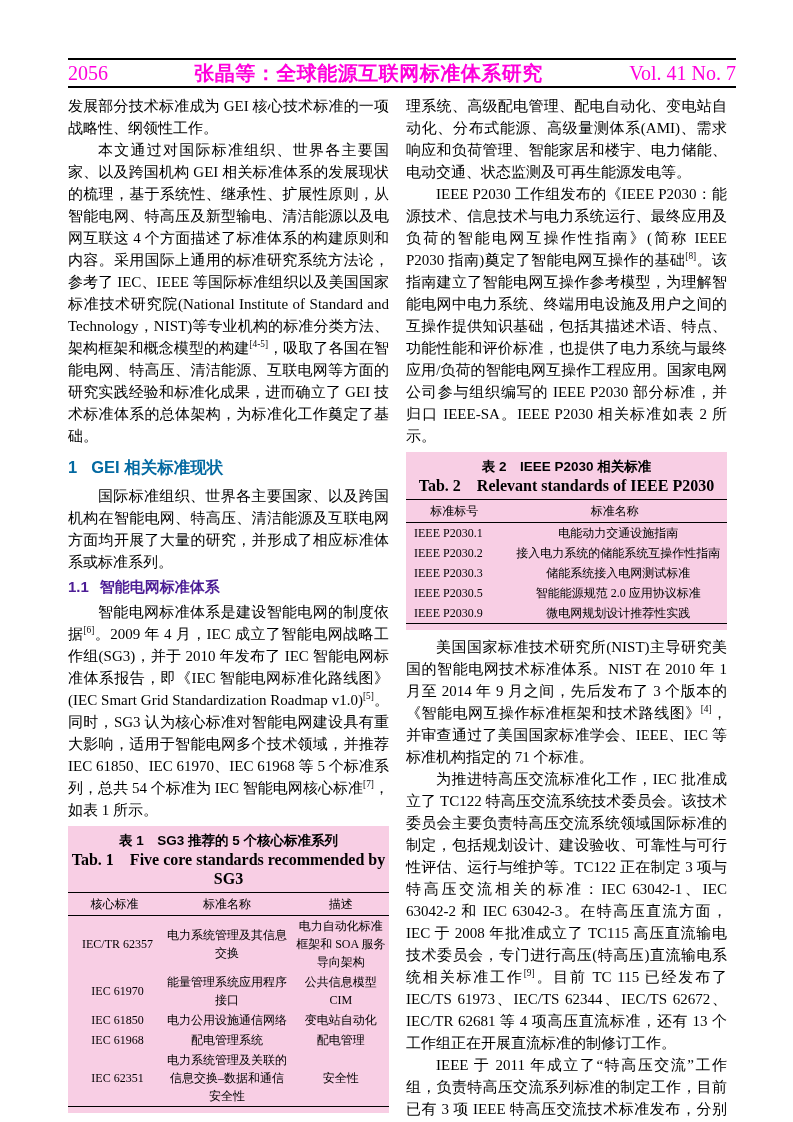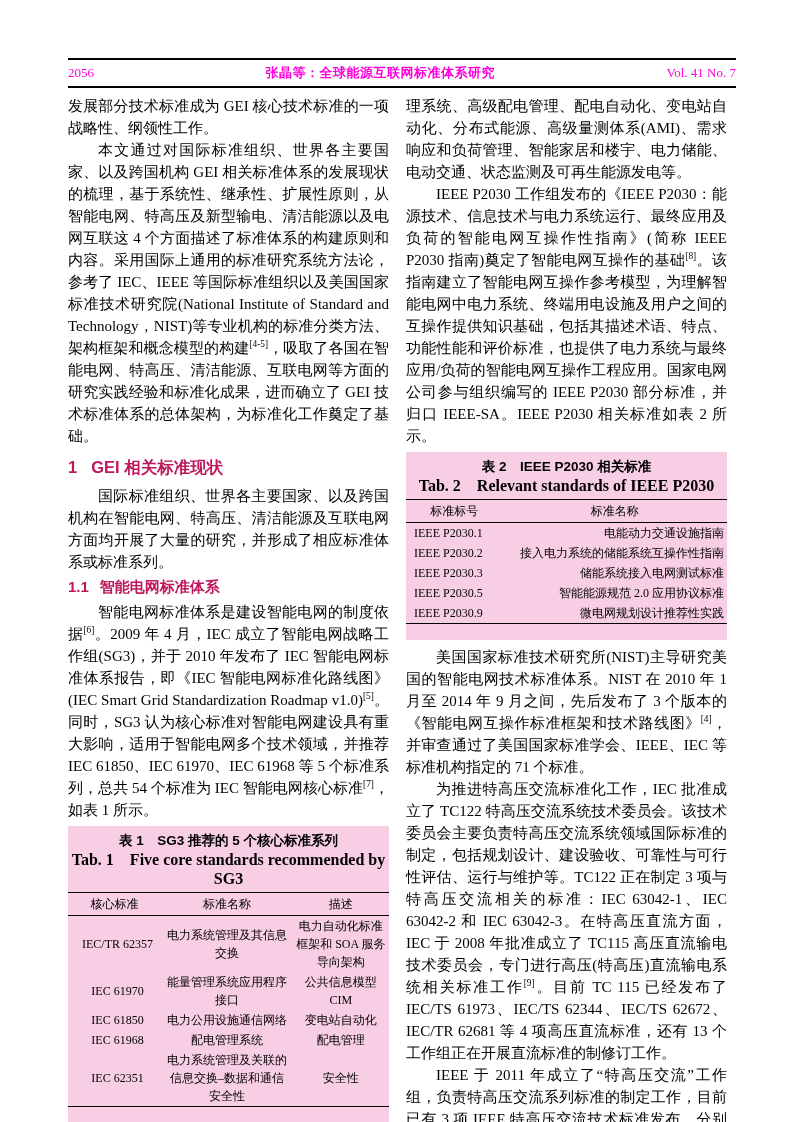--- a/index.html
+++ b/index.html
@@ -12,53 +12,53 @@
   }
   .page { padding: 58px 57px 0 68px; }
 
   
   .running-head {
     border-top: 2px solid #000;
     border-bottom: 2px solid #000;
     display: flex; justify-content: space-between; align-items: center;
     height: 26px;
     color: #ff00dc;
-    font-size: 13px;
+    font-size: 20px;
   }
   .running-head .mid { font-weight: bold; letter-spacing: 0.5px; }
 
   
   .columns { display: flex; gap: 17px; margin-top: 7px; }
   .col { width: 321px; font-size: 15px; line-height: 22px; text-align: justify; }
   p { margin: 0; }
   .indent { text-indent: 2em; }
   sup { font-size: 0.62em; line-height: 0; }
 
   
   .sec-h1 {
-    color: #be185d;
+    color: #0369a1;
     font-family: "Liberation Sans", "DejaVu Sans", sans-serif;
     font-weight: bold;
     font-size: 16.5px;
     margin: 9px 0 7px 0;
   }
   .sec-h1 .num { margin-right: 14px; }
   .sec-h2 {
-    color: #be185d;
+    color: #4c1d95;
     font-family: "Liberation Sans", "DejaVu Sans", sans-serif;
     font-weight: bold;
     font-size: 15px;
     margin: 3px 0 3px 0;
   }
   .sec-h2 .num { margin-right: 11px; }
 
   
   .table-block {
     background: #f8cee4;
-    padding: 5px 0 16px 0;
+    padding: 5px 0 6px 0;
     margin: 5px 0 6px 0;
   }
   .caption-zh, .caption-en {
     text-align: center;
     font-weight: bold;
     font-size: 16px;
     line-height: 19px;
   }
   .caption-zh { font-family: "Liberation Sans", "DejaVu Sans", sans-serif; font-size: 13.5px; }
   table {
@@ -75,21 +75,21 @@
     font-weight: normal;
     padding: 2px 2px;
     text-align: center;
     margin-top: 40px;
   }
   td { padding: 1px 3px; text-align: center; vertical-align: middle; }
   .t1 td:nth-child(1) { width: 29%; text-align: center; padding-left: 9px; }
   .t1 td:nth-child(2) { width: 41%; }
   .t1 td:nth-child(3) { width: 30%; }
   .t2 td:nth-child(1) { width: 30%; text-align: left; padding-left: 8px; margin-left: 32px; }
-  .t2 td:nth-child(2) { text-align: right; padding-left: 10px; }
+  .t2 td:nth-child(2) { text-align: center; padding-left: 10px; }
 </style>
 </head>
 <body>
 
 <div class="page">
 
   <div class="running-head">
     <span>2056</span>
     <span class="mid">张晶等：全球能源互联网标准体系研究</span>
     <span>Vol. 41 No. 7</span>

